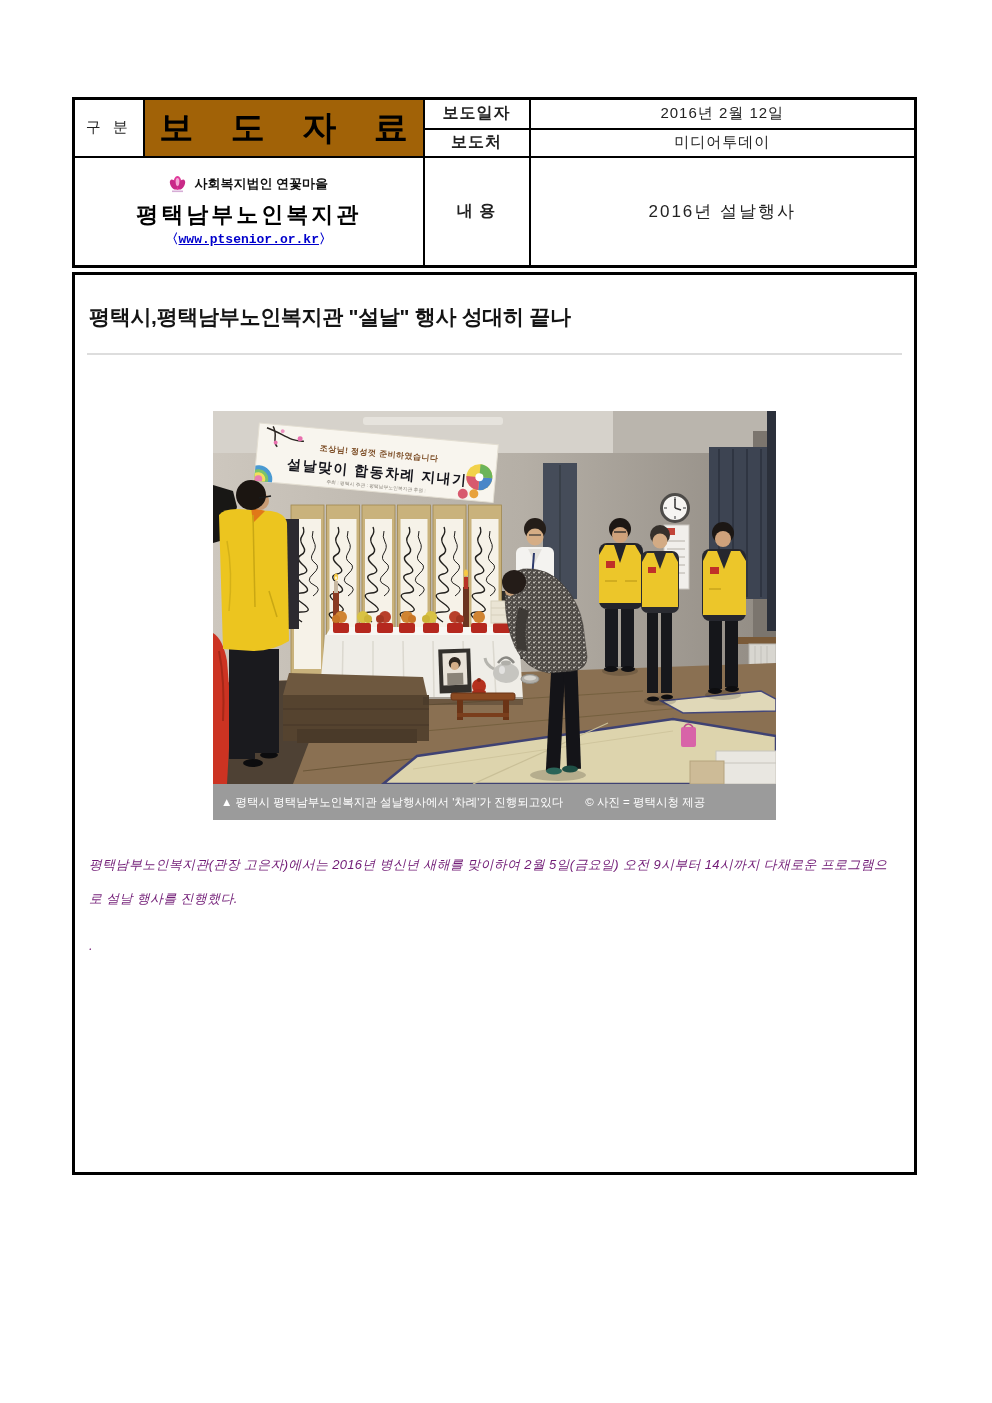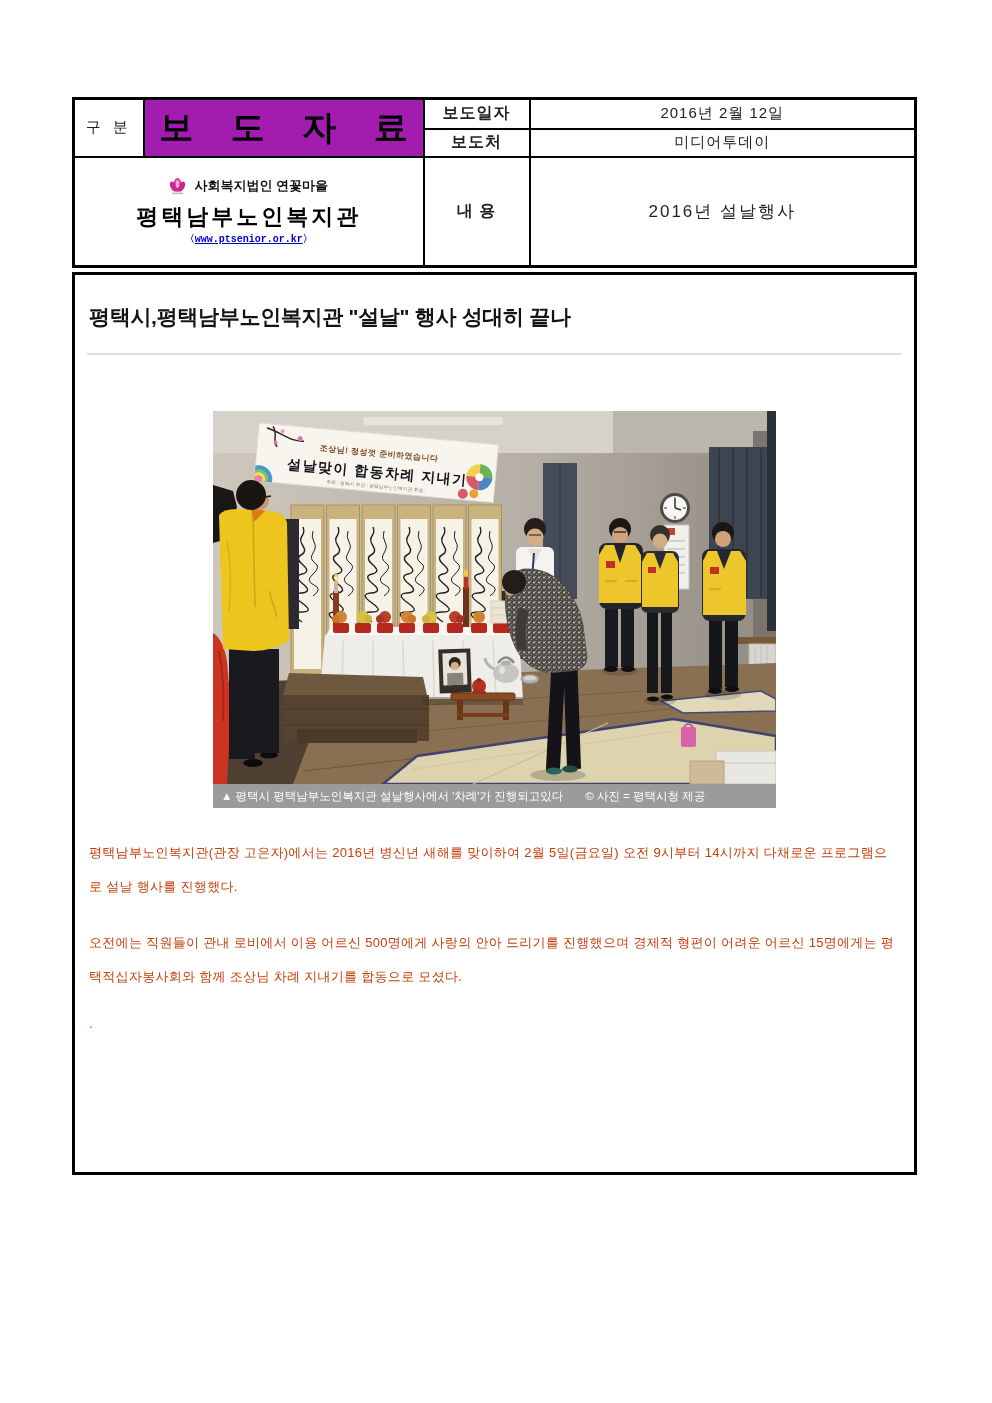--- a/index.html
+++ b/index.html
@@ -9,60 +9,60 @@
   }
   
   .hdr-table{
     position:absolute;left:72px;top:97px;width:845px;
     border-collapse:collapse;table-layout:fixed;
     border:3px solid #000;
   }
   .hdr-table td{border:2px solid #000;vertical-align:middle;text-align:center;padding:0;}
   .cell-gubun{font-size:15px;letter-spacing:4px;font-weight:400;}
   .cell-bodo{
-    background:#a21caf;font-size:34px;font-weight:700;letter-spacing:14px;
+    background:#a16207;font-size:34px;font-weight:700;letter-spacing:14px;
     text-indent:14px;color:#000;
   }
   .cell-label{font-size:16px;font-weight:700;letter-spacing:1px;}
   .cell-value{font-size:15px;letter-spacing:1px;}
   .cell-content-value{font-size:17px;letter-spacing:2px;}
   .org-cell{padding:8px 0;}
   .org-line1{display:flex;align-items:center;justify-content:center;gap:8px;
     font-size:13px;font-weight:700;color:#111;}
   .org-name{font-size:22px;letter-spacing:3px;font-weight:600;margin-top:7px;color:#000;}
   .org-url{font-family:"Liberation Mono","DejaVu Sans Mono",monospace;
-    font-weight:700;font-size:10px;color:#0000cc;}
+    font-weight:700;font-size:13px;color:#0000cc;}
   .org-url .url-mid{text-decoration:underline;cursor:pointer;}
   
   .article-box{
     position:absolute;left:72px;top:272px;width:845px;height:903px;
     border:3px solid #000;box-sizing:border-box;background:#fff;
   }
   .article-inner{padding:0 12px;}
   .article-title{
     margin:28px 2px 0;font-size:21px;font-weight:700;color:#141414;
     letter-spacing:-0.3px;
   }
   .rule{border:none;border-top:1px solid #ddd;margin:22px 0 0;}
   .byline{display:flex;justify-content:space-between;align-items:center;
     color:#aaa;font-size:11.5px;padding:10px 3px;}
   
   .photo-wrap{width:563px;margin:56px auto 0;}
   .photo-wrap svg{display:block;}
   .photo-caption{
-    height:24px;background:#9b9b9b;color:#fff;font-size:11.5px;
+    height:36px;background:#9b9b9b;color:#fff;font-size:11.5px;
     display:flex;align-items:center;padding:0 8px;box-sizing:border-box;
     white-space:nowrap;overflow:hidden;
   }
   .photo-caption .credit{margin-left:22px;}
   
   .article-body{margin-top:28px;padding:0 2px;}
   .article-body p{
-    margin:0 0 22px;font-size:13px;line-height:34px;color:#c2410c;
-    letter-spacing:0.3px;word-break:break-all;
+    margin:0 0 22px;font-size:13px;line-height:34px;color:#701a75;
+    letter-spacing:0.3px;word-break:break-all;font-style:italic;
   }
   .article-body p.dot-line{margin:0;line-height:16px;}
 </style>
 </head>
 <body>
 
 <table class="hdr-table">
   <colgroup>
       <col style="width:70px">
       <col style="width:280px">
@@ -441,17 +441,16 @@
         </g>
       </svg>
       <div class="photo-caption">
         <span>▲ 평택시 평택남부노인복지관 설날행사에서 '차례'가 진행되고있다</span>
         <span class="credit">© 사진 = 평택시청 제공</span>
       </div>
     </div>
 
     <div class="article-body">
       <p>평택남부노인복지관(관장 고은자)에서는 2016년 병신년 새해를 맞이하여 2월 5일(금요일) 오전 9시부터 14시까지 다채로운 프로그램으로 설날 행사를 진행했다.</p>
-      <p>오전에는 직원들이 관내 로비에서 이용 어르신 500명에게 사랑의 안아 드리기를 진행했으며 경제적 형편이 어려운 어르신 15명에게는 평택적십자봉사회와 함께 조상님 차례 지내기를 합동으로 모셨다.</p>
       <p class="dot-line">.</p>
     </div>
   </div>
 </div>
 
 </body></html>

